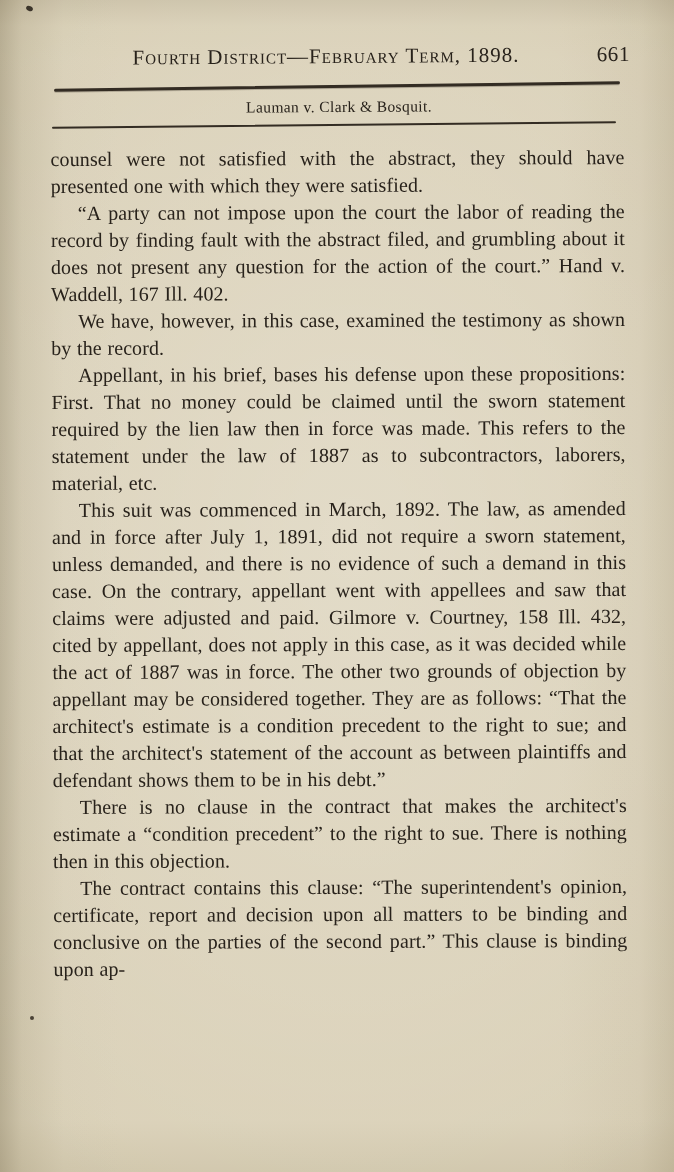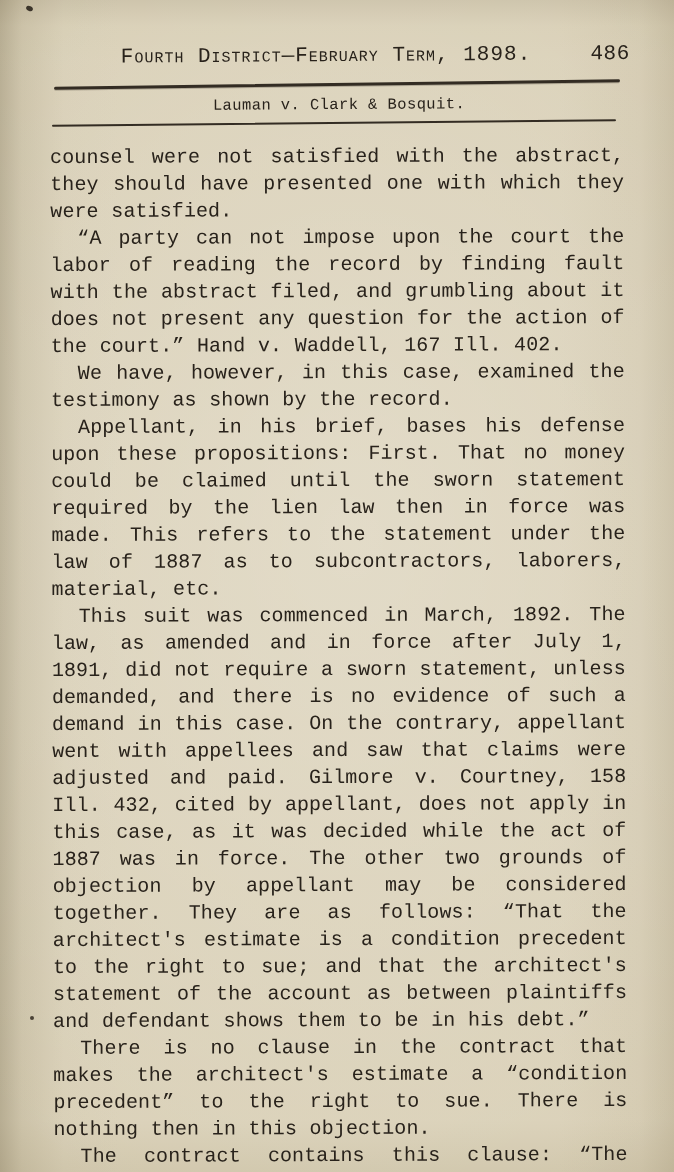--- a/index.html
+++ b/index.html
@@ -13,21 +13,20 @@
     position: relative;
     width: 674px;
     height: 1172px;
     color: #28221b;
     background:
       radial-gradient(ellipse 120% 90% at 52% 46%, rgba(255,255,255,0.22), rgba(0,0,0,0) 70%),
       linear-gradient(180deg, #ddd7c7 0px, #eae5d6 26px, #ece7d9 60px, #ece7d9 1120px, #e2dccb 1172px),
       linear-gradient(90deg, #c6bfac 0px, #ddd7c6 22px, #eae5d7 64px, #ece7d9 120px, #ece7d9 560px, #e6e0d1 640px, #d9d2c0 674px);
     background-blend-mode: normal, multiply, normal;
     overflow: hidden;
-    font-family: Liberation Mono, monospace;
   }
   .content {
     position: absolute;
     left: 52px;
     top: 44px;
     width: 574px;
   }
   .running-head {
     position: relative;
     text-align: center;
@@ -106,21 +105,21 @@
 <body>
 
 <div class="page">
   <div class="corner-mark"></div>
   <div class="scan-speck"></div>
 
   <div class="content">
 
     <div class="running-head">
       <span class="running-title">Fourth District—February Term, 1898.</span>
-      <span class="page-number">486</span>
+      <span class="page-number">661</span>
     </div>
 
     <div class="rule rule-top"></div>
 
     <div class="case-line">Lauman v. Clark &amp; Bosquit.</div>
 
     <div class="rule rule-bottom"></div>
 
     <div class="body-text">
       <p class="no-indent">counsel were not satisfied with the abstract, they should have presented one with which they were satisfied.</p>

